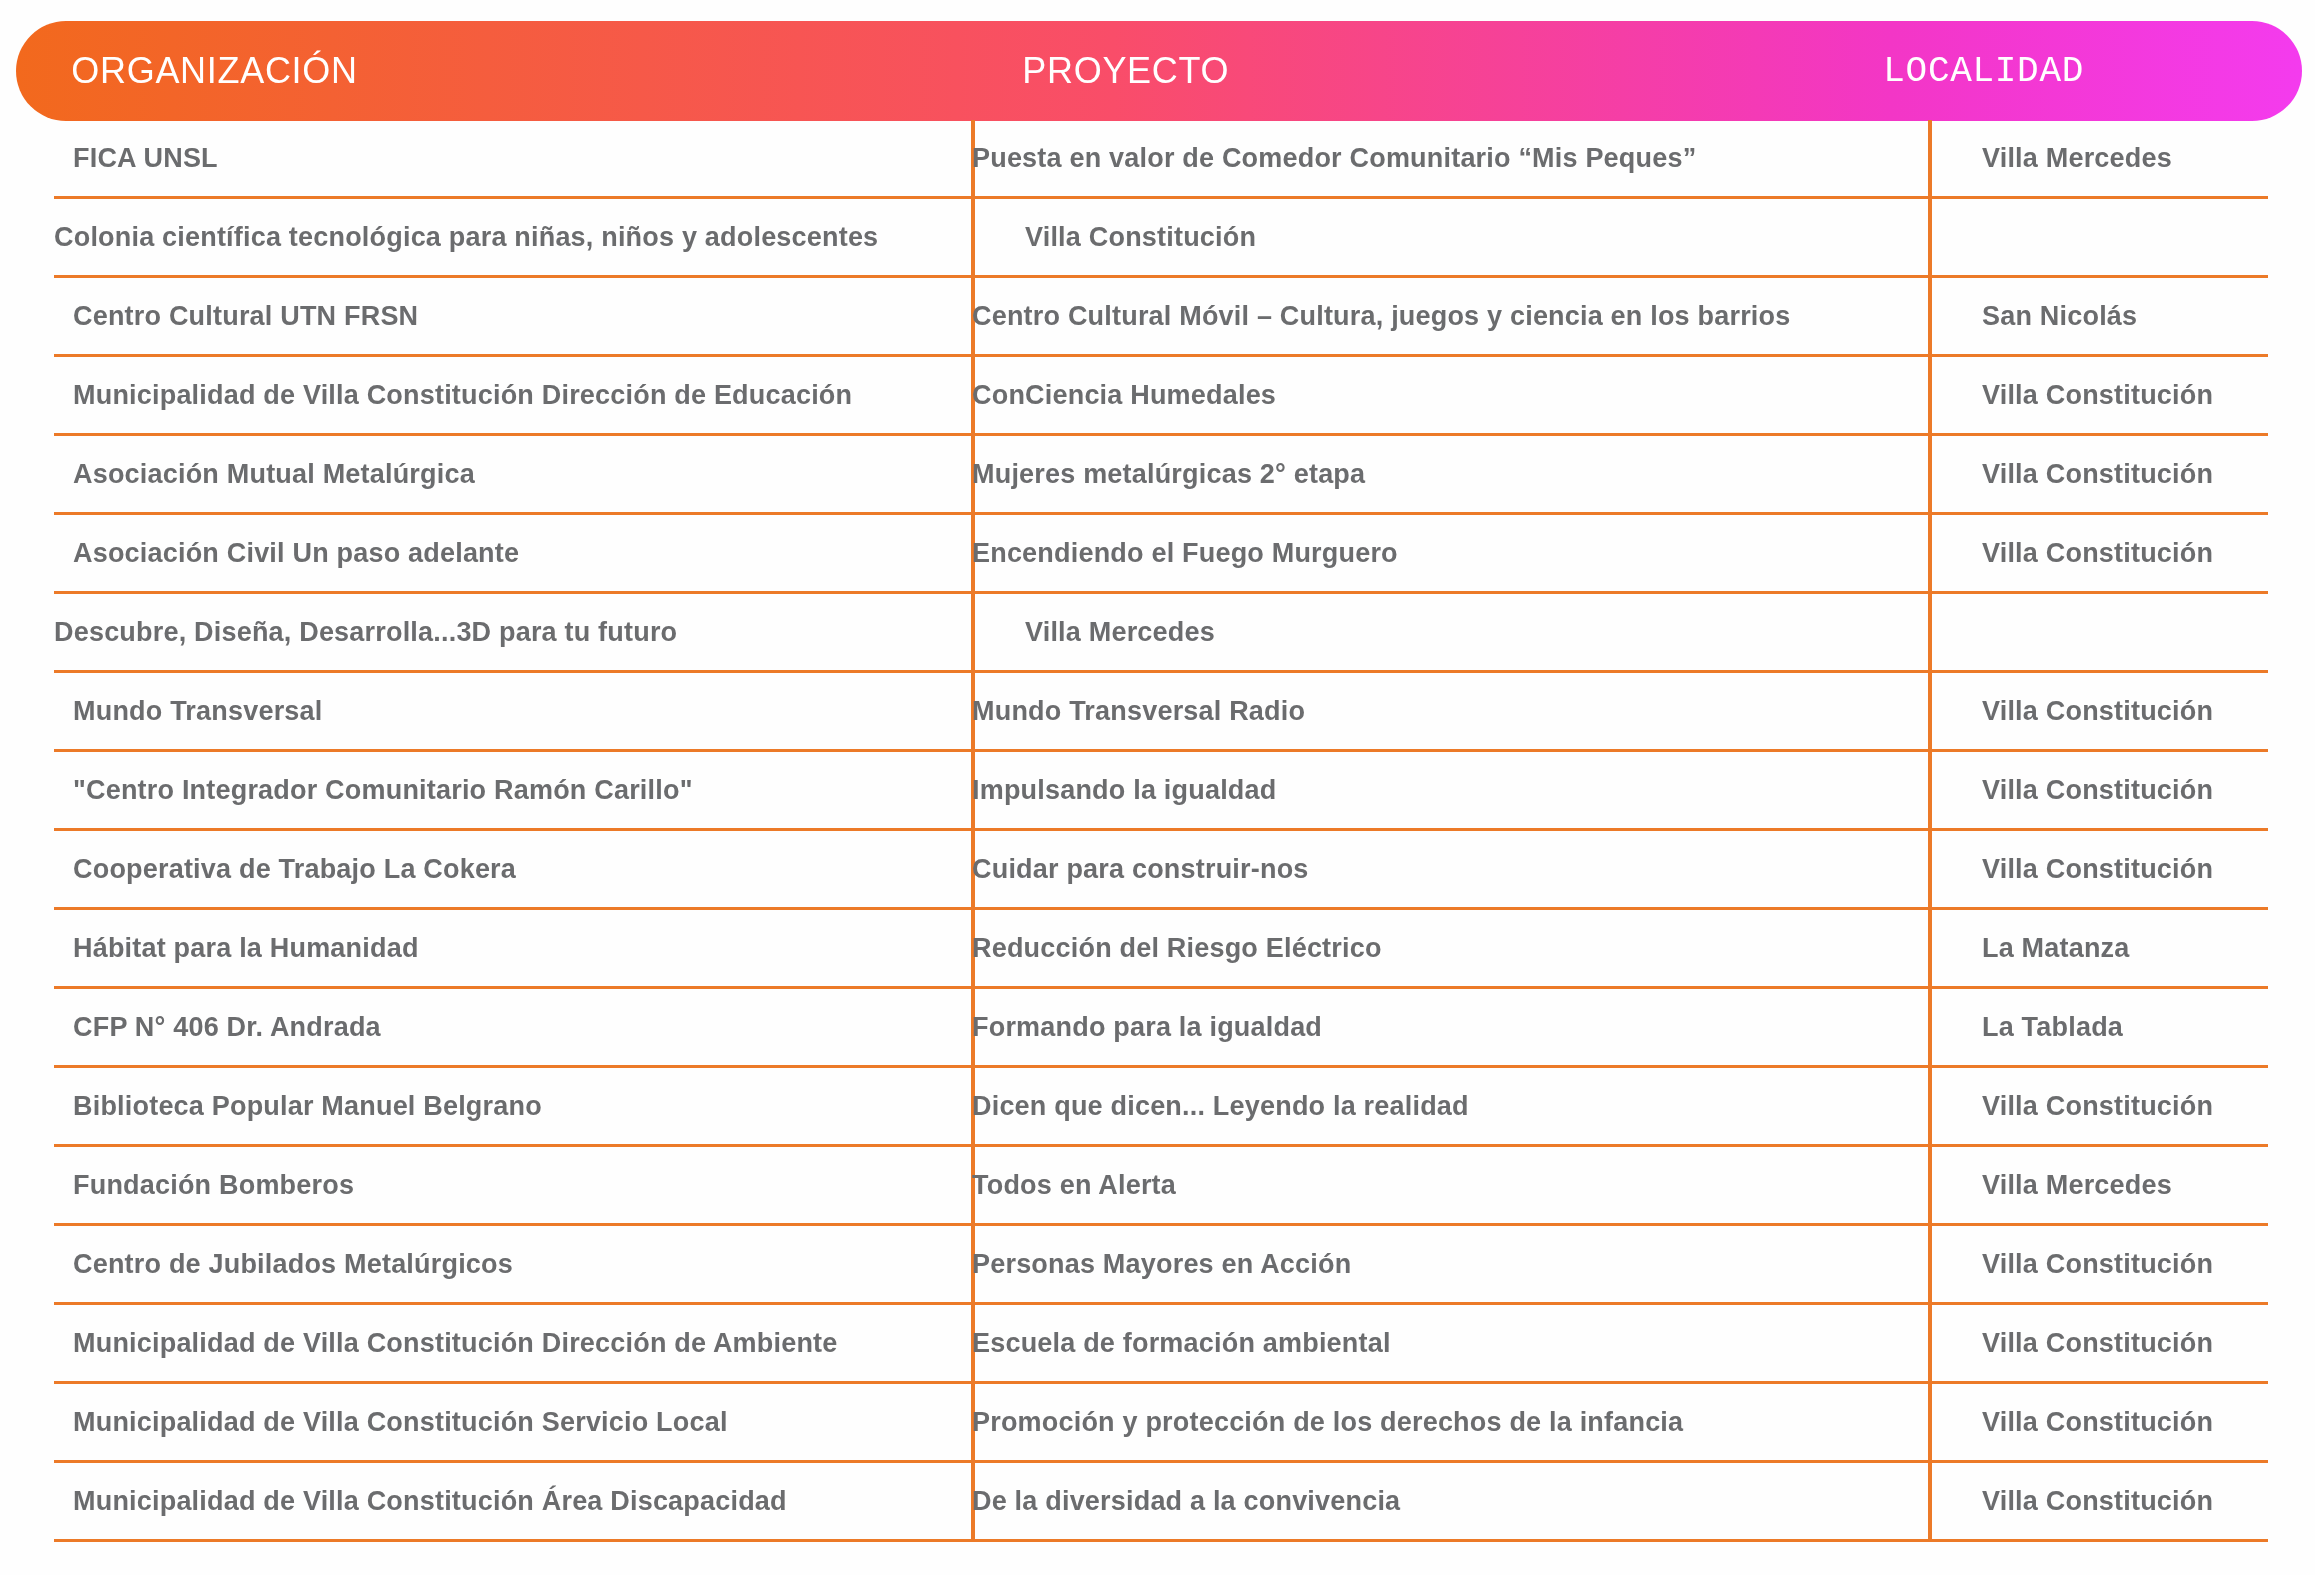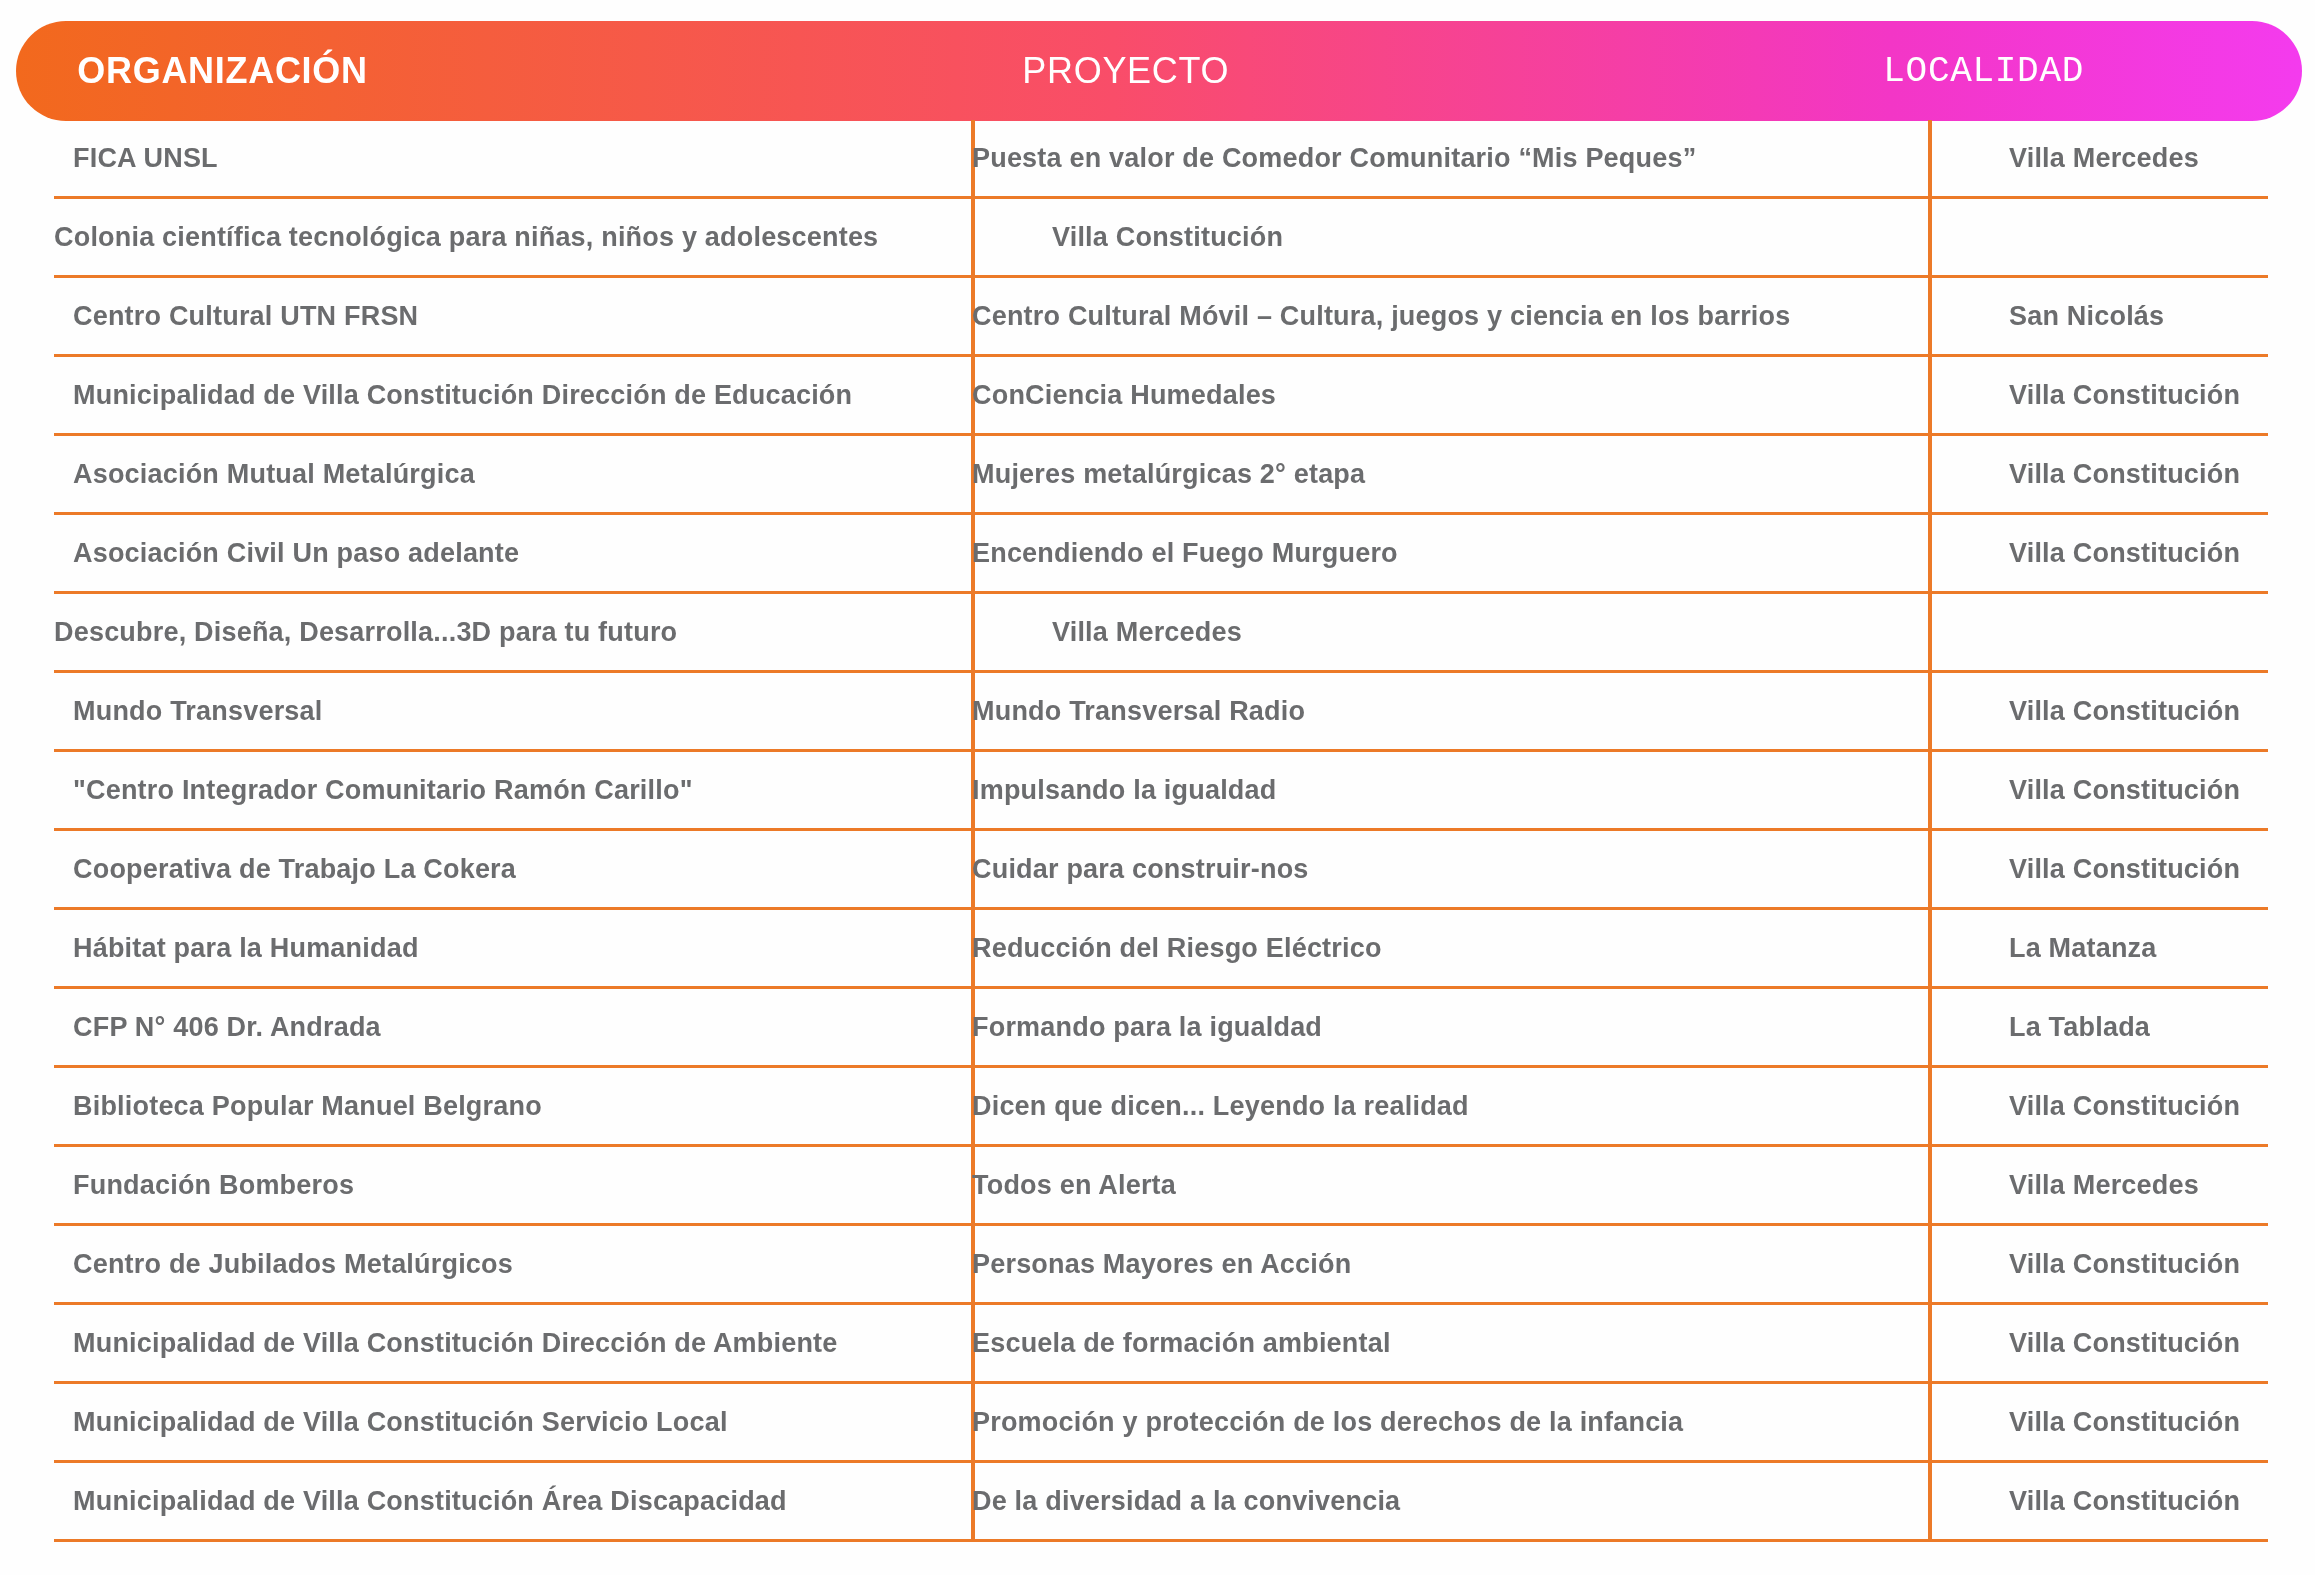--- a/index.html
+++ b/index.html
@@ -30,21 +30,21 @@
   }
   .th{
     position:absolute;
     top:50%;
     transform:translateY(-50%);
     color:var(--header-text);
     font-size:36px;
     letter-spacing:0.7px;
     white-space:nowrap;
   }
-  .th-org{left:61px;font-weight:bold;}
+  .th-org{left:55px;}
   .th-proy{left:1006px;}
   .th-loc{left:1867px;font-family:Liberation Mono, monospace;}
   
   .vline{
     position:absolute;
     top:120px;
     width:3.6px;
     height:1422px;
     background:var(--line);
   }
@@ -68,21 +68,21 @@
   .cell{
     color:var(--cell-text);
     font-size:27px;
     letter-spacing:0.2px;
     white-space:nowrap;
     overflow:visible;
     font-weight:bold;
   }
   .c-org{padding-left:19px;}
   .c-proy{}
-  .c-loc{padding-left:80px;}
+  .c-loc{padding-left:53px;}
 </style>
 </head>
 <body>
 
 <div class="page">
 
   <header class="pill">
     <span class="th th-org">ORGANIZACIÓN</span>
     <span class="th th-proy">PROYECTO</span>
     <span class="th th-loc">LOCALIDAD</span>

